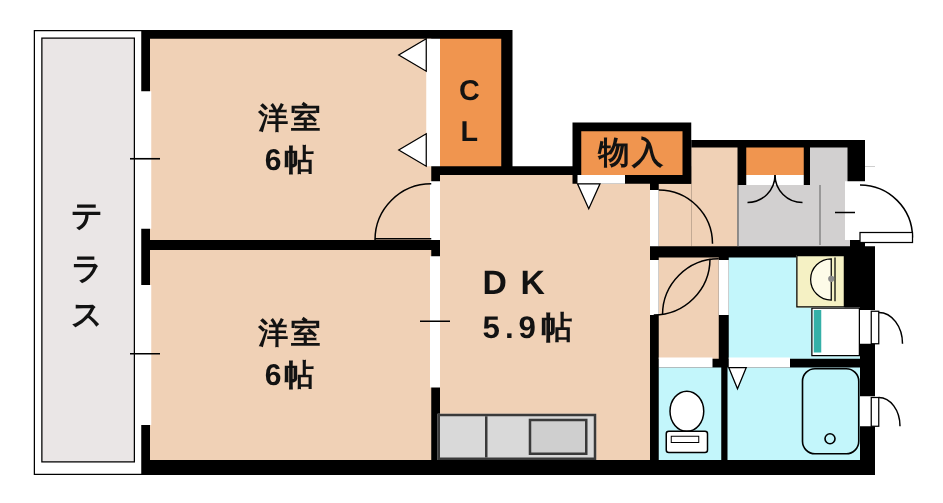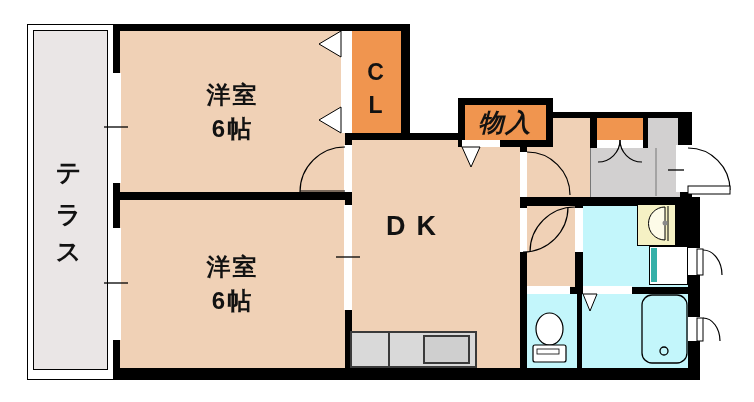--- a/index.html
+++ b/index.html
@@ -47,36 +47,37 @@
   <div class="abs fill-orange" style="left:352px;top:31px;width:49px;height:102px;">
     <div class="room-label-wrap" style="padding-top:14px;height:calc(100% - 14px);">
       <div class="lbl" style="font-size:23px;line-height:33px;">C</div>
       <div class="lbl" style="font-size:23px;line-height:33px;">L</div>
     </div>
   </div>
 
   <div class="abs fill-room" style="left:352px;top:140px;width:168px;height:228px;"></div>
   <div class="abs" style="left:386px;top:208px;">
     <div class="lbl" style="font-size:27px;line-height:36px;letter-spacing:11px;text-align:left;">DK</div>
+    <div class="lbl" style="font-size:25px;line-height:36px;letter-spacing:4px;text-align:left;">5.9帖</div>
   </div>
 
   <div class="abs fill-room" style="left:553px;top:118px;width:37px;height:79px;"></div>
   <div class="abs fill-room" style="left:527px;top:147px;width:26px;height:50px;"></div>
   <div class="abs fill-room" style="left:527px;top:206px;width:48px;height:81px;"></div>
 
   <div class="abs fill-entry" style="left:648px;top:118px;width:30px;height:30px;"></div>
   <div class="abs fill-entry" style="left:590px;top:148px;width:90px;height:49px;"></div>
   <div class="abs fill-orange" style="left:597px;top:118px;width:46px;height:22px;"></div>
 
   <div class="abs fill-cyan" style="left:583px;top:206px;width:105px;height:81px;"></div>
   <div class="abs fill-cyan" style="left:527px;top:294px;width:50px;height:74px;"></div>
   <div class="abs fill-cyan" style="left:582px;top:294px;width:106px;height:74px;"></div>
 
   <div class="abs wall" style="left:458px;top:98px;width:95px;height:49px;"></div>
-  <div class="abs fill-orange" style="left:465px;top:105px;width:81px;height:35px;font-style:italic;">
+  <div class="abs fill-orange" style="left:465px;top:105px;width:81px;height:35px;">
     <div class="room-label-wrap">
       <div class="lbl" style="font-size:25px;line-height:35px;">物入</div>
     </div>
   </div>
 
   <div class="abs gap" style="left:341px;top:31px;width:11px;height:102px;"></div>
   <div class="abs gap" style="left:112px;top:73px;width:9px;height:110px;"></div>
   <div class="abs gap" style="left:112px;top:228px;width:9px;height:112px;"></div>
   <div class="abs gap" style="left:344px;top:145px;width:8px;height:47px;"></div>
   <div class="abs gap" style="left:344px;top:205px;width:8px;height:105px;"></div>

